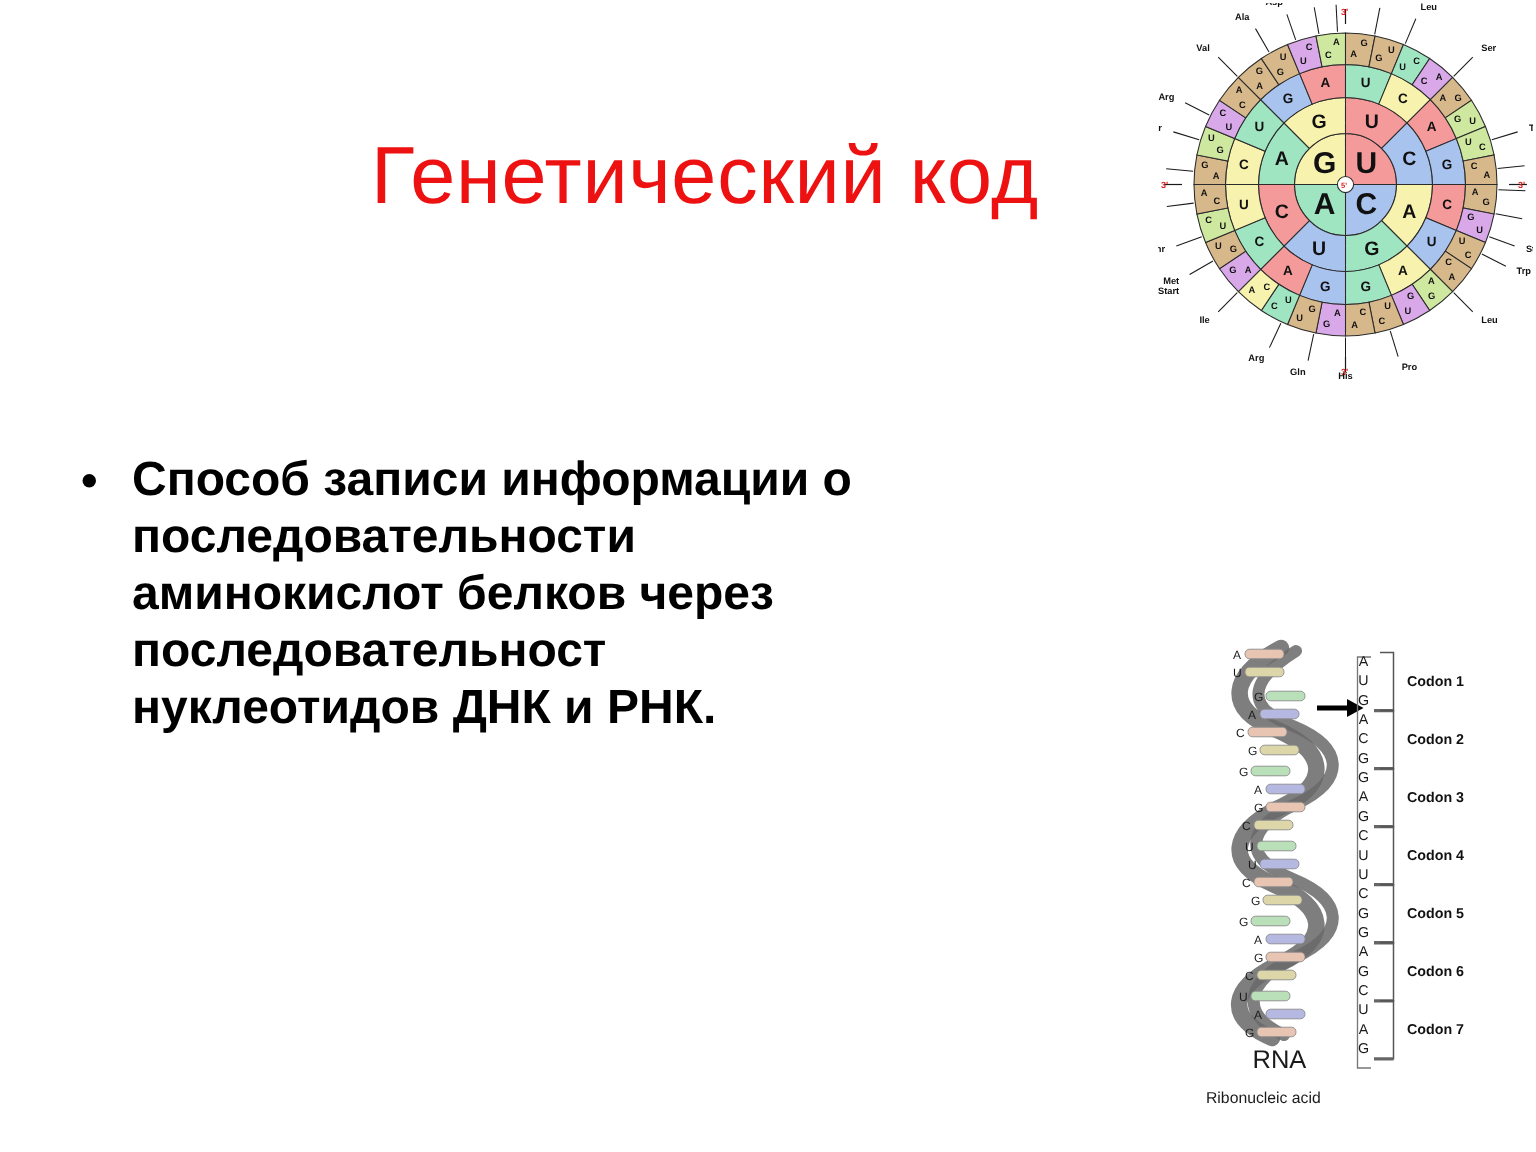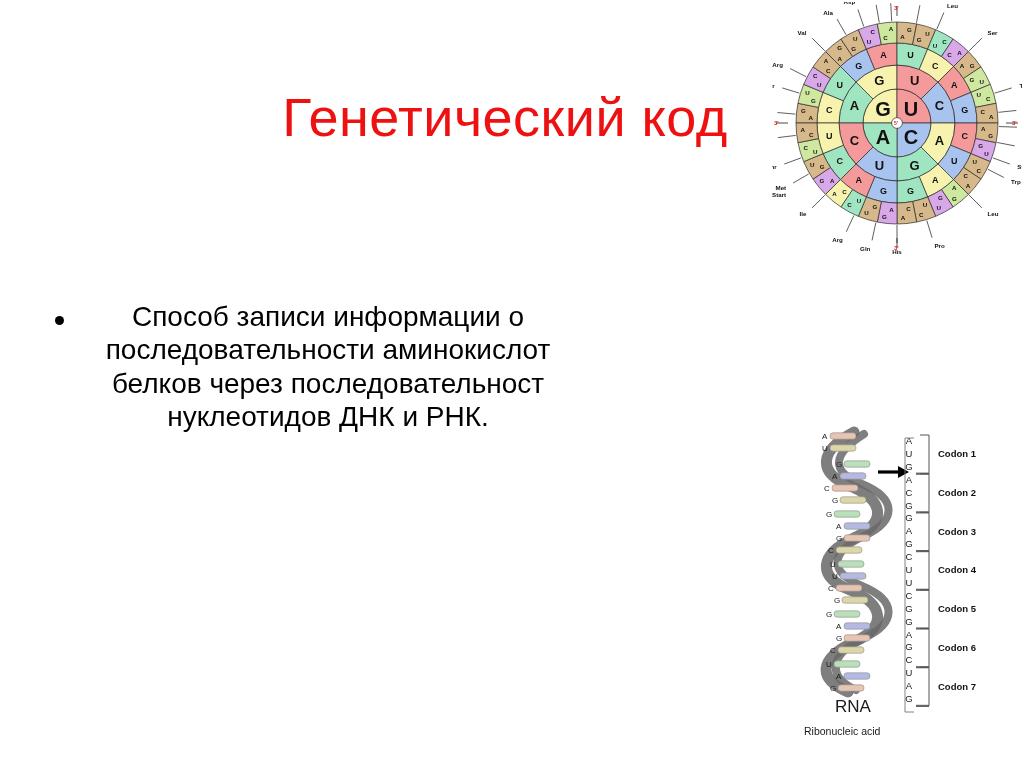--- a/index.html
+++ b/index.html
@@ -21,41 +21,39 @@
     left: 0;
     top: 52px;
     width: 940px;
     text-align: center;
     color: #ee1111;
     font-size: 54px;
     line-height: 1.1;
     font-weight: normal;
     letter-spacing: 0.5px;
     white-space: nowrap;
-    padding-left: 35px;
   }
 
   
   #body-list {
     position: absolute;
     left: 44px;
     top: 300px;
     width: 700px;
     margin: 0;
     padding: 0;
     list-style: none;
   }
   #body-list .bullet-item {
     position: relative;
     padding-left: 44px;
     color: #000000;
-    font-size: 28px;
+    font-size: 32px;
     line-height: 1.19;
-    font-weight: normal;
-    text-align: center;
+    font-weight: bold;
   }
   #body-list .bullet-dot {
     position: absolute;
     left: 11px;
     top: 16px;
     width: 9px;
     height: 9px;
     background: #000;
     border-radius: 50%;
   }

